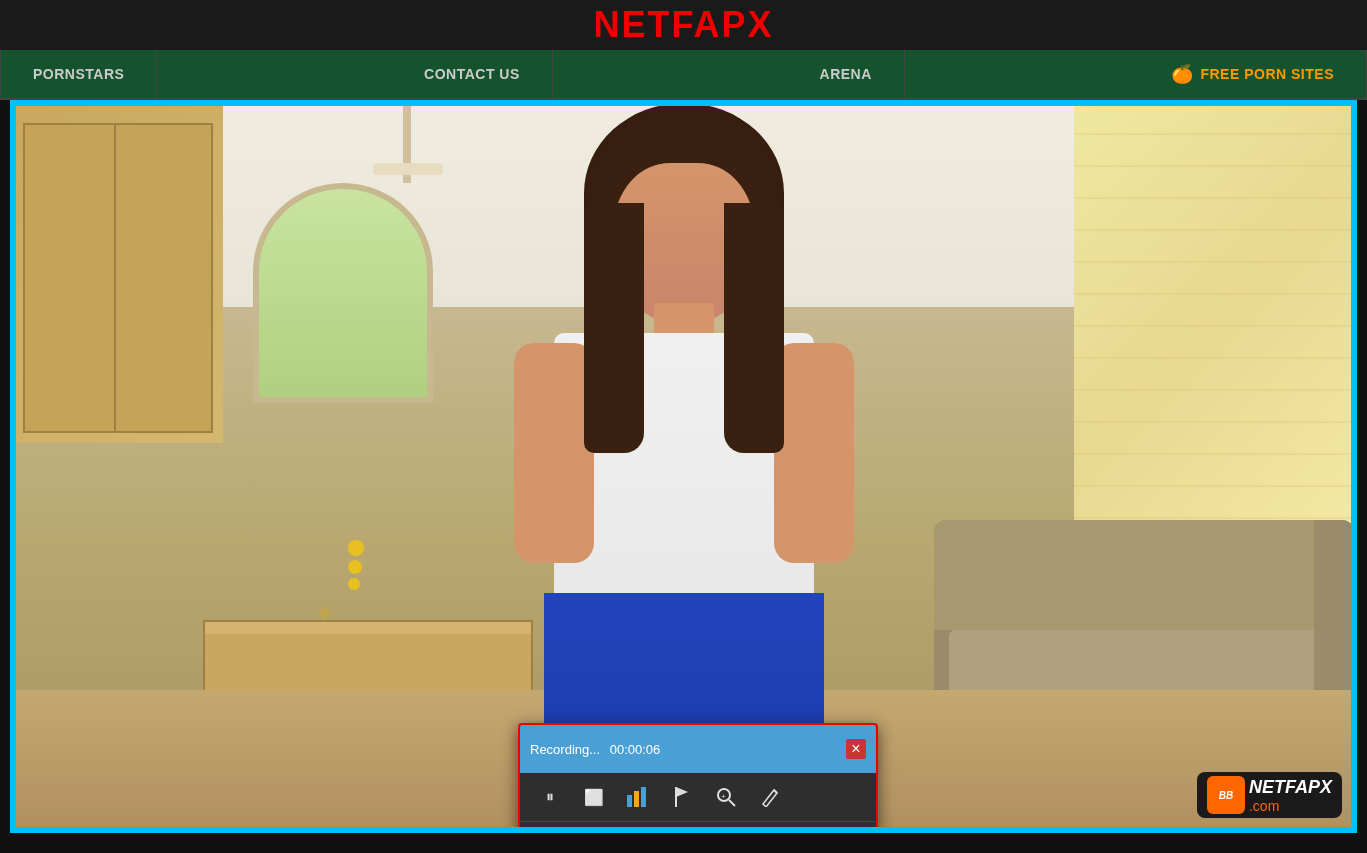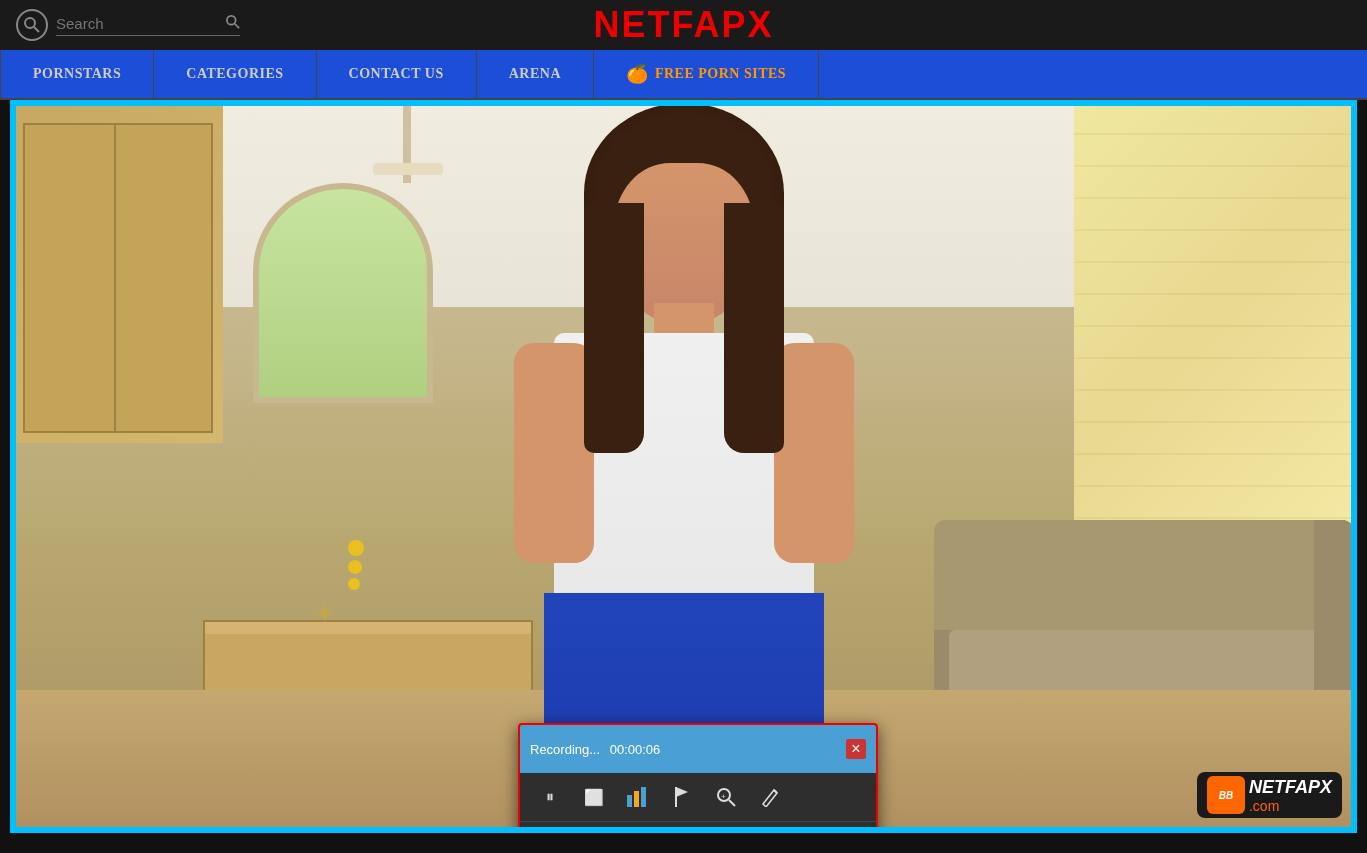--- a/index.html
+++ b/index.html
@@ -56,28 +56,27 @@
       left: 50%;
       transform: translateX(-50%);
       font-size: 36px;
       font-weight: bold;
       color: #e00;
       letter-spacing: 2px;
     }
 
     
     .nav {
-      background: #1d4ed8;
+      background: #14532d;
       height: 50px;
       display: flex;
       align-items: center;
-      justify-content: flex-start;
+      justify-content: space-between;
       gap: 0;
       border-bottom: 2px solid #444;
-      font-family: Liberation Serif, serif;
     }
     .nav-item {
       color: #ccc;
       text-decoration: none;
       font-size: 14px;
       font-weight: bold;
       letter-spacing: 0.5px;
       padding: 0 32px;
       height: 50px;
       display: flex;
@@ -201,43 +200,25 @@
       inset: 0;
       border: 3px solid #00bfff;
       z-index: 100;
       pointer-events: none;
     }
   </style>
 </head>
 <body>
 
 <div class="header">
-  <div class="search-icon-wrap">
-    <div class="search-circle">
-      <svg width="16" height="16" viewBox="0 0 16 16" fill="#888">
-        <circle cx="6" cy="6" r="5" fill="none" stroke="#888" stroke-width="2"></circle>
-        <line x1="10" y1="10" x2="15" y2="15" stroke="#888" stroke-width="2"></line>
-      </svg>
-    </div>
-    <div class="search-input-wrap">
-      <input type="text" placeholder="Search" style="">
-      <button class="search-btn">
-        <svg width="14" height="14" viewBox="0 0 16 16" fill="#888">
-          <circle cx="6" cy="6" r="5" fill="none" stroke="#888" stroke-width="2"></circle>
-          <line x1="10" y1="10" x2="15" y2="15" stroke="#888" stroke-width="2"></line>
-        </svg>
-      </button>
-    </div>
-  </div>
   <div class="logo">NETFAPX</div>
 </div>
 
 <nav class="nav">
   <a class="nav-item">PORNSTARS</a>
-  <a class="nav-item">CATEGORIES</a>
   <a class="nav-item">CONTACT US</a>
   <a class="nav-item">ARENA</a>
   <a class="nav-item free-sites">
     <span class="fire-icon">🍊</span>
     <span>FREE PORN SITES</span>
   </a>
 </nav>
 
 <div class="video-container">
   <div class="video-bg">

